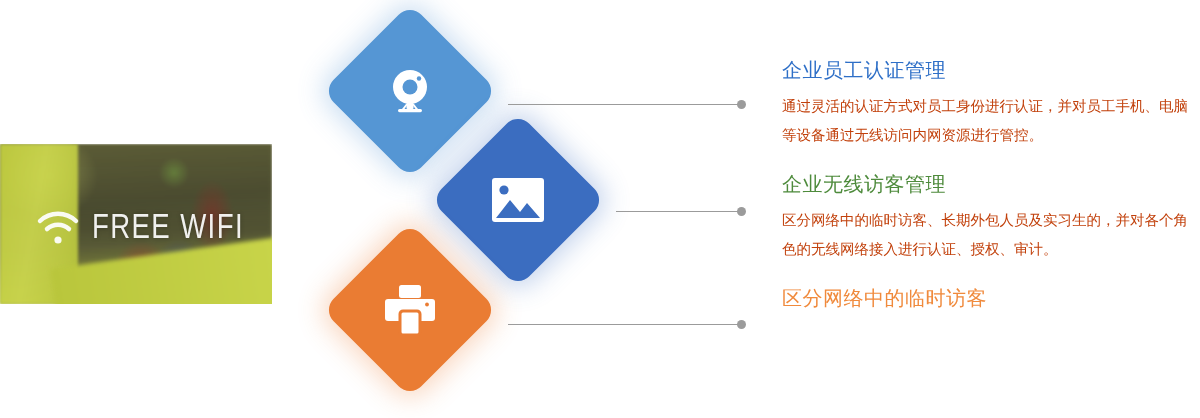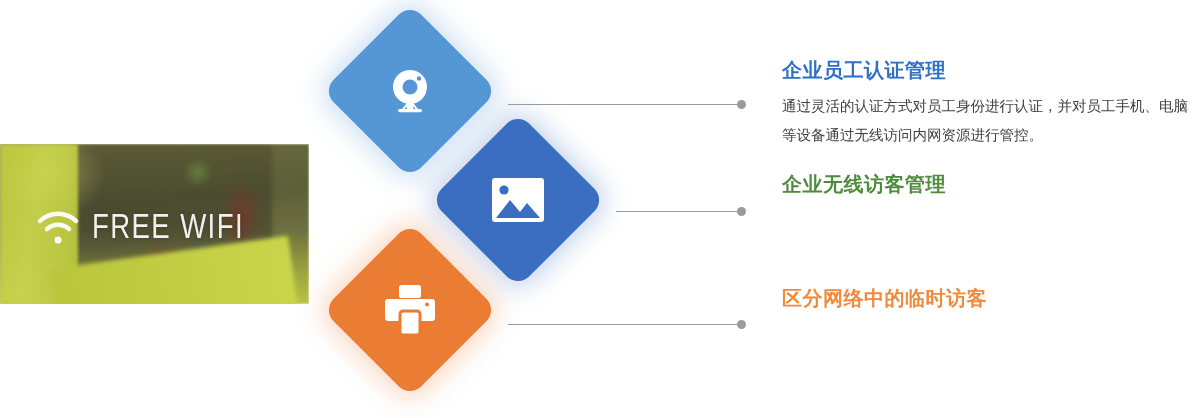--- a/index.html
+++ b/index.html
@@ -23,21 +23,20 @@
   }
 
   
   .photo {
     position: absolute;
     left: 0px;
     top: 144px;
     width: 272px;
     height: 160px;
     overflow: hidden;
-    padding-left: 37px;
   }
   .photo-bg {
     position: absolute;
     inset: 0;
     background:
       radial-gradient(ellipse 70px 60px at 18% 20%, rgba(230,238,120,0.55), rgba(230,238,120,0) 70%),
       radial-gradient(ellipse 40px 40px at 52% 78%, rgba(210,60,45,0.55), rgba(210,60,45,0) 70%),
       radial-gradient(ellipse 36px 36px at 66% 75%, rgba(60,90,180,0.45), rgba(60,90,180,0) 70%),
       radial-gradient(ellipse 30px 50px at 78% 45%, rgba(196,40,40,0.5), rgba(196,40,40,0) 72%),
       radial-gradient(ellipse 22px 22px at 64% 18%, rgba(150,220,80,0.45), rgba(150,220,80,0) 70%),
@@ -166,34 +165,34 @@
     left: 782px;
     width: 410px;
   }
   .b1 { top: 58px; }
   .b2 { top: 172px; }
   .b3 { top: 286px; }
 
   .block h3 {
     margin: 0 0 10px 0;
     font-size: 20px;
-    font-weight: bold;
+    font-weight: normal;
     letter-spacing: 0.5px;
     line-height: 1.2;
     font-family: "Liberation Sans", "DejaVu Sans", sans-serif;
   }
   .h-blue  { color: #2e6fc7; }
   .h-green { color: #4e8b3c; }
   .h-orange{ color: #f08a3c; }
 
   .block p {
     margin: 0;
     font-size: 14.5px;
     line-height: 29px;
-    color: #404040;
+    color: #c2410c;
     font-family: "Liberation Sans", "DejaVu Sans", sans-serif;
   }
 </style>
 </head>
 <body>
 
 <div id="stage">
 
   <div class="photo">
     <div class="photo-bg"></div>
@@ -254,19 +253,20 @@
   <div class="connector conn-3"></div>
   <div class="conn-dot dot-3"></div>
 
   <div class="block b1">
     <h3 class="h-blue">企业员工认证管理</h3>
     <p>通过灵活的认证方式对员工身份进行认证，并对员工手机、电脑等设备通过无线访问内网资源进行管控。</p>
   </div>
 
   <div class="block b2">
     <h3 class="h-green">企业无线访客管理</h3>
+    <p>区分网络中的临时访客、长期外包人员及实习生的，并对各个角色的无线网络接入进行认证、授权、审计。</p>
   </div>
 
   <div class="block b3">
     <h3 class="h-orange">区分网络中的临时访客</h3>
   </div>
 
 </div>
 
 </body></html>

